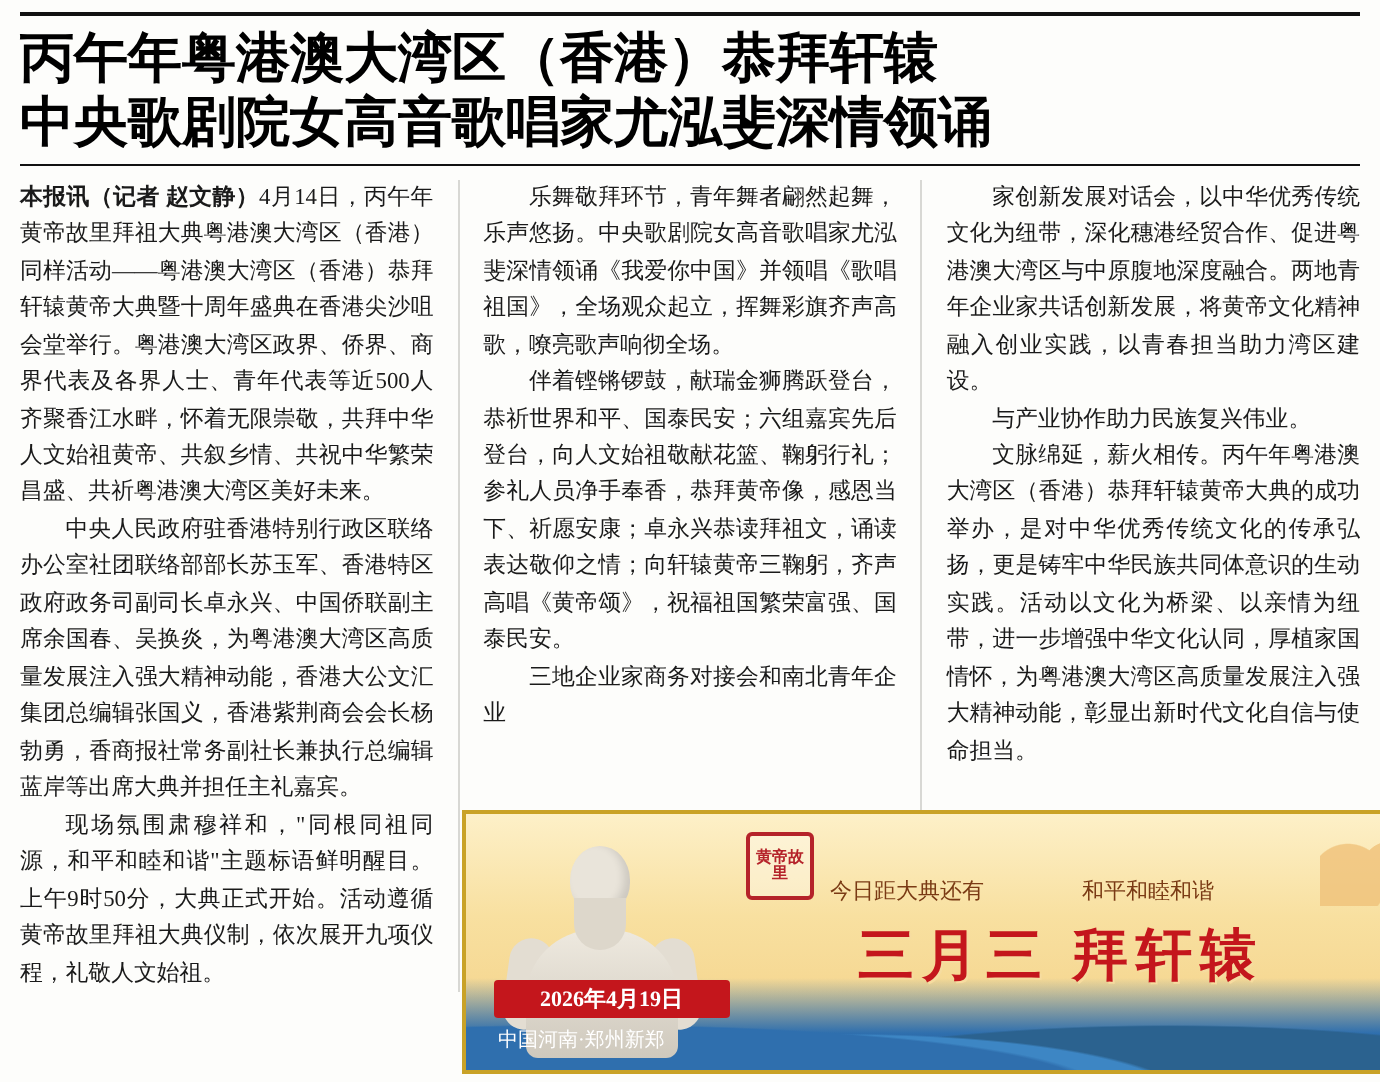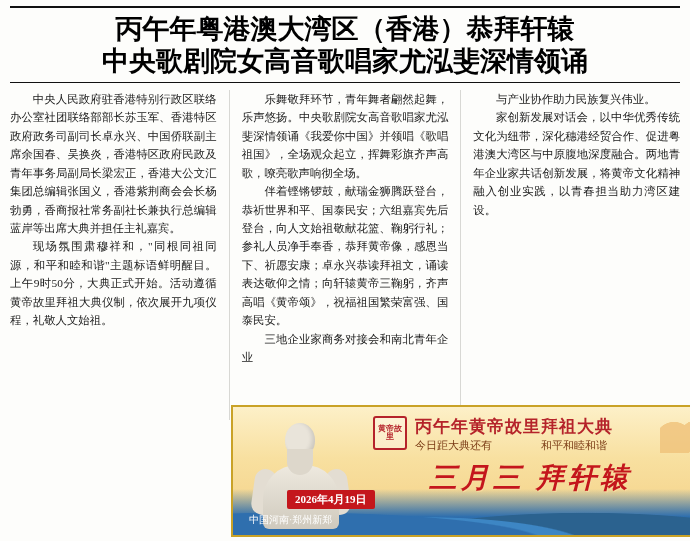--- a/index.html
+++ b/index.html
@@ -26,21 +26,21 @@
     background: #111;
     margin: 0 0 6px 0;
   }
   .headline {
     font-family: "Liberation Serif", "DejaVu Serif", serif;
     font-weight: bold;
     font-size: 27px;
     line-height: 1.18;
     letter-spacing: 0px;
     color: #000;
-    text-align: center;
+    text-align: left;
     margin: 0 0 4px 0;
     white-space: nowrap;
   }
   .headline .l2 {
     display: block;
   }
   .rule-under-headline {
     height: 1px;
     background: #111;
     margin: 4px 0 7px 0;
@@ -182,34 +182,32 @@
   .poster .big-red {
     position: absolute;
     left: 196px;
     top: 52px;
     font-size: 28px;
     font-weight: bold;
     color: #c4161c;
     letter-spacing: 4px;
     white-space: nowrap;
     text-shadow: 1px 1px 0 #f6dca0;
-    font-style: italic;
   }
   .poster .date-badge {
     position: absolute;
     left: 14px;
     bottom: 26px;
     background: #c4161c;
     color: #fff;
     font-size: 11px;
     font-weight: bold;
-    padding: 2px 8px;
+    padding: 2px 23px;
     border-radius: 2px;
     white-space: nowrap;
-    margin-left: 40px;
   }
   .poster .place {
     position: absolute;
     left: 16px;
     bottom: 8px;
     color: #ffffff;
     font-size: 10px;
     white-space: nowrap;
     margin-top: 32px;
   }
@@ -250,56 +248,57 @@
   <h1 class="headline">
     <span>丙午年粤港澳大湾区（香港）恭拜轩辕</span>
     <span class="l2">中央歌剧院女高音歌唱家尤泓斐深情领诵</span>
   </h1>
 
   <div class="rule-under-headline"></div>
 
   <div class="columns">
 
     <div class="col">
-      <p>中央人民政府驻香港特别行政区联络办公室社团联络部部长苏玉军、香港特区政府政务司副司长卓永兴、中国侨联副主席余国春、吴换炎，香港特区政府民政及青年事务局副局长梁宏正，香港大公文汇集团总编辑张国义，香港紫荆商会会长杨勃勇，香商报社常务副社长兼执行总编辑蓝岸等出席大典并担任主礼嘉宾。</p>
+      <p class="noindent"><span class="lead-label">本报讯（记者 赵文静）</span><span>4月14日，丙午年黄帝故里拜祖大典粤港澳大湾区（香港）同样活动——粤港澳大湾区（香港）恭拜轩辕黄帝大典暨十周年盛典在香港尖沙咀会堂举行。粤港澳大湾区政界、侨界、商界代表及各界人士、青年代表等近500人齐聚香江水畔，怀着无限崇敬，共拜中华人文始祖黄帝、共叙乡情、共祝中华繁荣昌盛、共祈粤港澳大湾区美好未来。</span></p>
+      <p>中央人民政府驻香港特别行政区联络办公室社团联络部部长苏玉军、香港特区政府政务司副司长卓永兴、中国侨联副主席余国春、吴换炎，为粤港澳大湾区高质量发展注入强大精神动能，香港大公文汇集团总编辑张国义，香港紫荆商会会长杨勃勇，香商报社常务副社长兼执行总编辑蓝岸等出席大典并担任主礼嘉宾。</p>
       <p>现场氛围肃穆祥和，"同根同祖同源，和平和睦和谐"主题标语鲜明醒目。上午9时50分，大典正式开始。活动遵循黄帝故里拜祖大典仪制，依次展开九项仪程，礼敬人文始祖。</p>
     </div>
 
     <div class="col-divider"></div>
 
     <div class="col">
       <p>乐舞敬拜环节，青年舞者翩然起舞，乐声悠扬。中央歌剧院女高音歌唱家尤泓斐深情领诵《我爱你中国》并领唱《歌唱祖国》，全场观众起立，挥舞彩旗齐声高歌，嘹亮歌声响彻全场。</p>
       <p>伴着铿锵锣鼓，献瑞金狮腾跃登台，恭祈世界和平、国泰民安；六组嘉宾先后登台，向人文始祖敬献花篮、鞠躬行礼；参礼人员净手奉香，恭拜黄帝像，感恩当下、祈愿安康；卓永兴恭读拜祖文，诵读表达敬仰之情；向轩辕黄帝三鞠躬，齐声高唱《黄帝颂》，祝福祖国繁荣富强、国泰民安。</p>
       <p>三地企业家商务对接会和南北青年企业</p>
     </div>
 
     <div class="col-divider"></div>
 
     <div class="col">
+      <p>家创新发展对话会，以中华优秀传统文化为纽带，深化穗港经贸合作、促进粤港澳大湾区与中原腹地深度融合。两地青年企业家共话创新发展，将黄帝文化精神融入创业实践，以青春担当助力湾区建设。</p>
       <p>与产业协作助力民族复兴伟业。</p>
-      <p>家创新发展对话会，以中华优秀传统文化为纽带，深化穗港经贸合作、促进粤港澳大湾区与中原腹地深度融合。两地青年企业家共话创新发展，将黄帝文化精神融入创业实践，以青春担当助力湾区建设。</p>
+      <p>文脉绵延，薪火相传。丙午年粤港澳大湾区（香港）恭拜轩辕黄帝大典的成功举办，是对中华优秀传统文化的传承弘扬，更是铸牢中华民族共同体意识的生动实践。活动以文化为桥梁、以亲情为纽带，进一步增强中华文化认同，厚植家国情怀，为粤港澳大湾区高质量发展注入强大精神动能，彰显出新时代文化自信与使命担当。</p>
     </div>
 
   </div>
 
   <div class="poster">
     <div class="cloud"></div>
     <div class="waves"></div>
 
     <div class="statue">
       <div class="shoulderL"></div>
       <div class="shoulderR"></div>
       <div class="body"></div>
       <div class="head"></div>
       <div class="beard"></div>
     </div>
 
     <div class="seal">黄帝故里</div>
 
-    <div class="title-main">丙午年黄帝故里拜祖大典</div>
     <div class="title-sub-left">今日距大典还有</div>
     <div class="title-sub-right">和平和睦和谐</div>
 
     <div class="big-red">三月三  拜轩辕</div>
 
     <div class="date-badge">2026年4月19日</div>
     <div class="place">中国河南·郑州新郑</div>
 
   </div>
 

